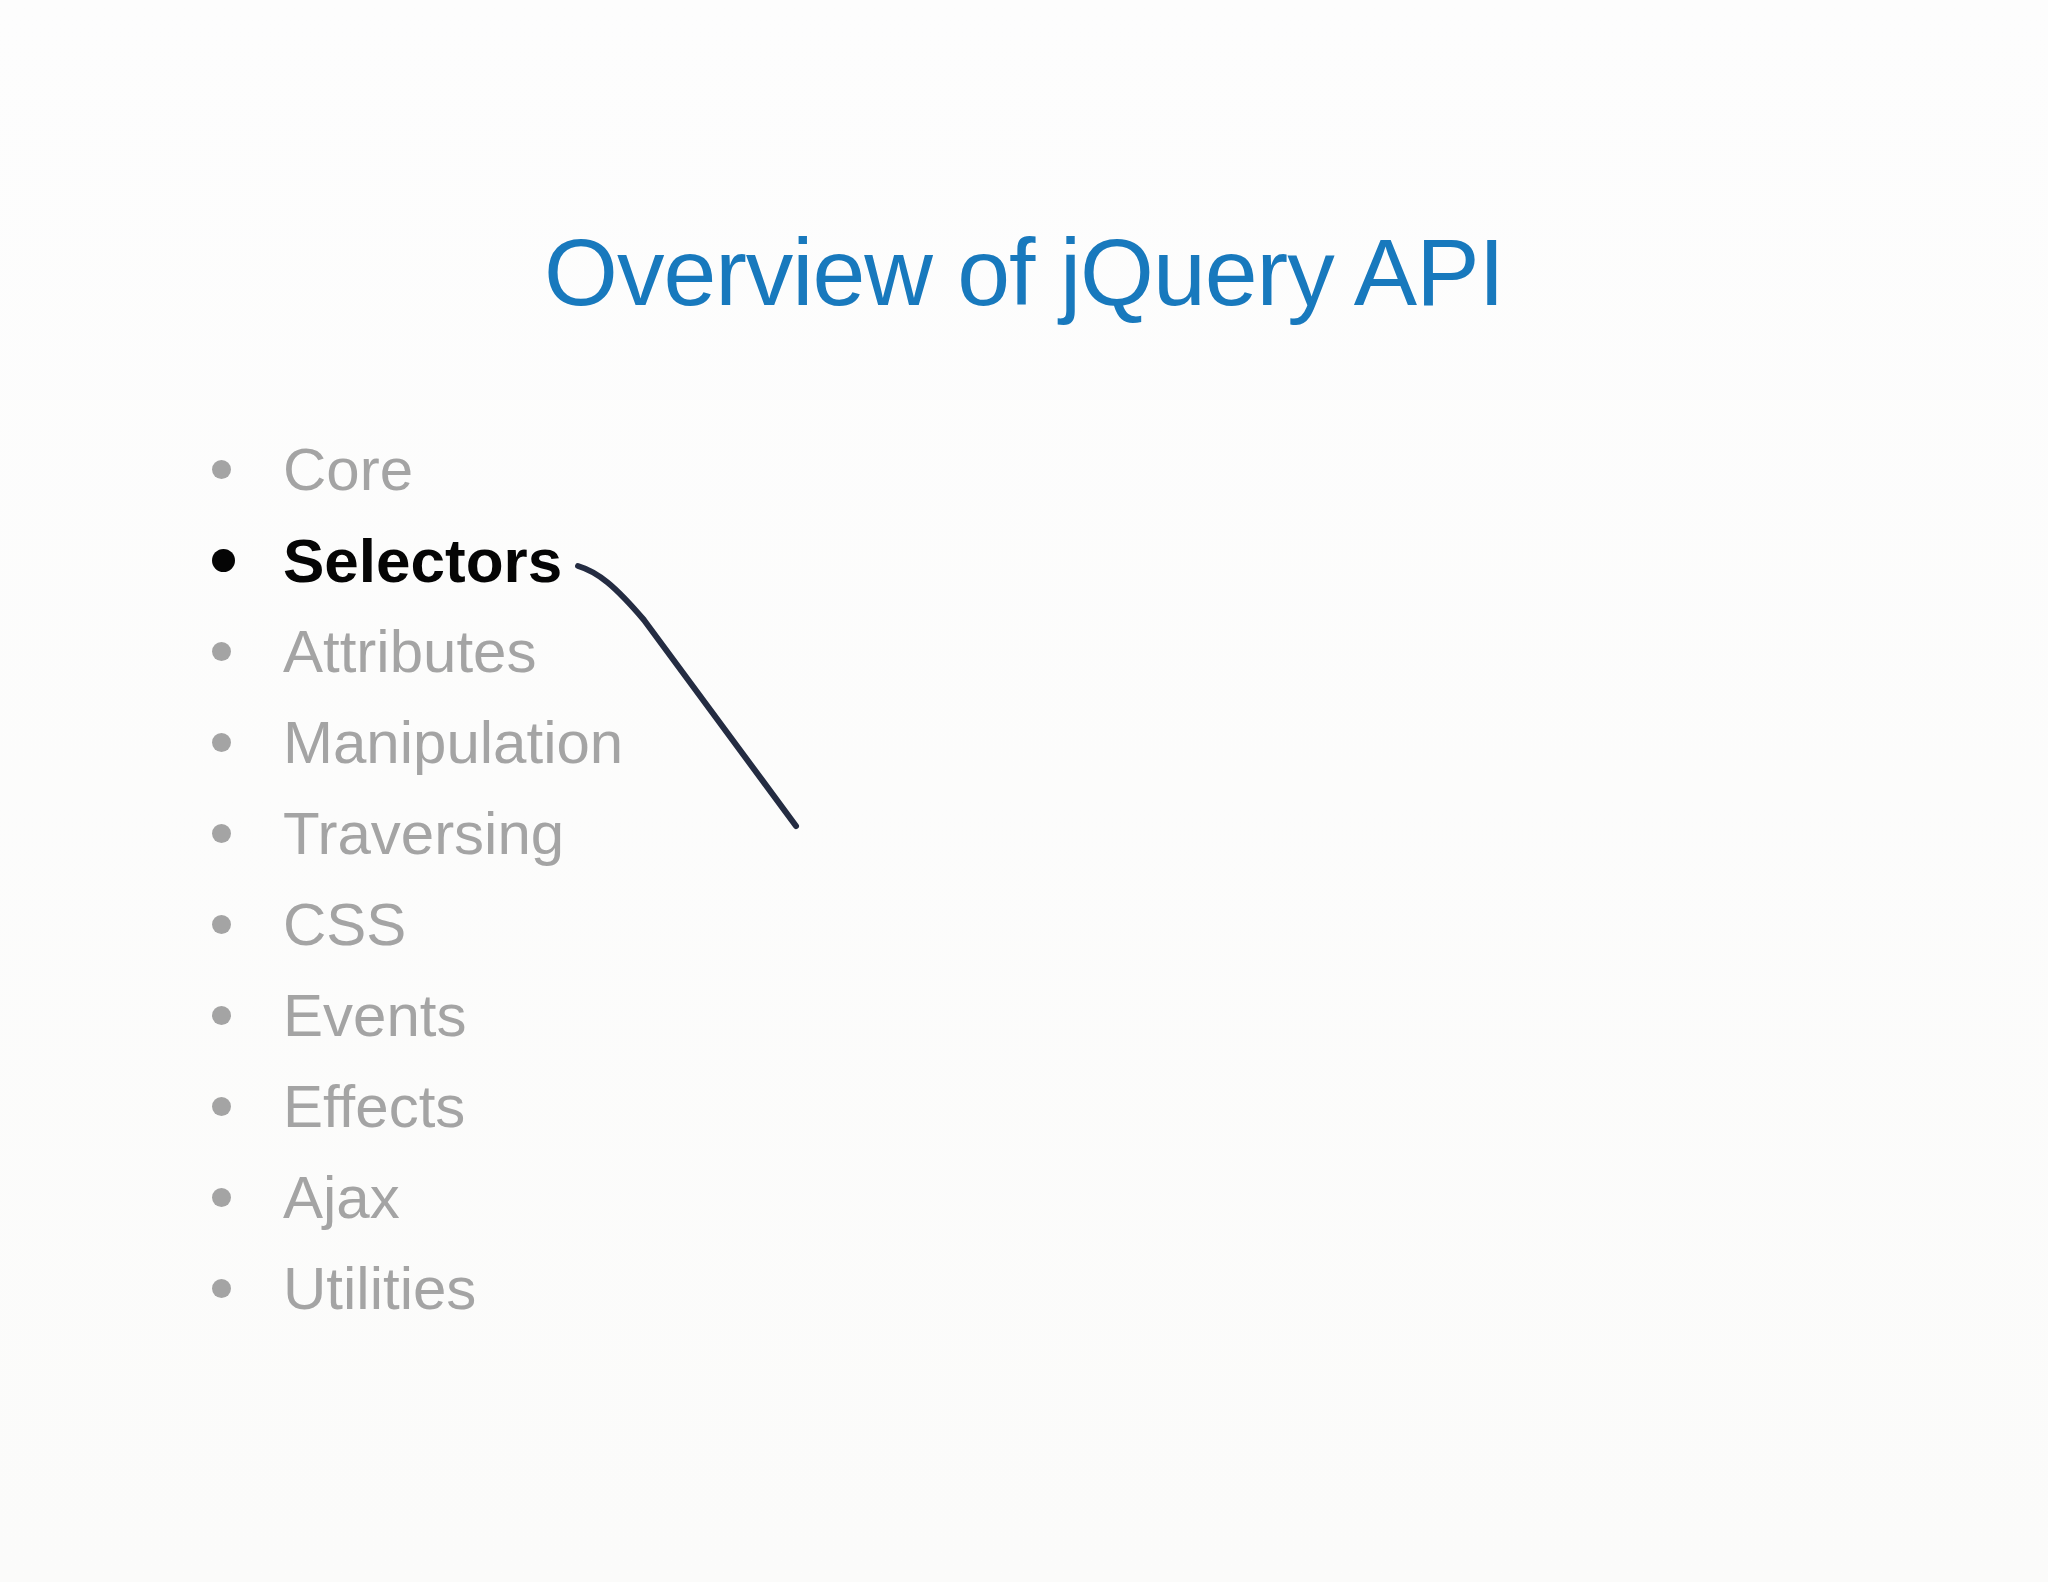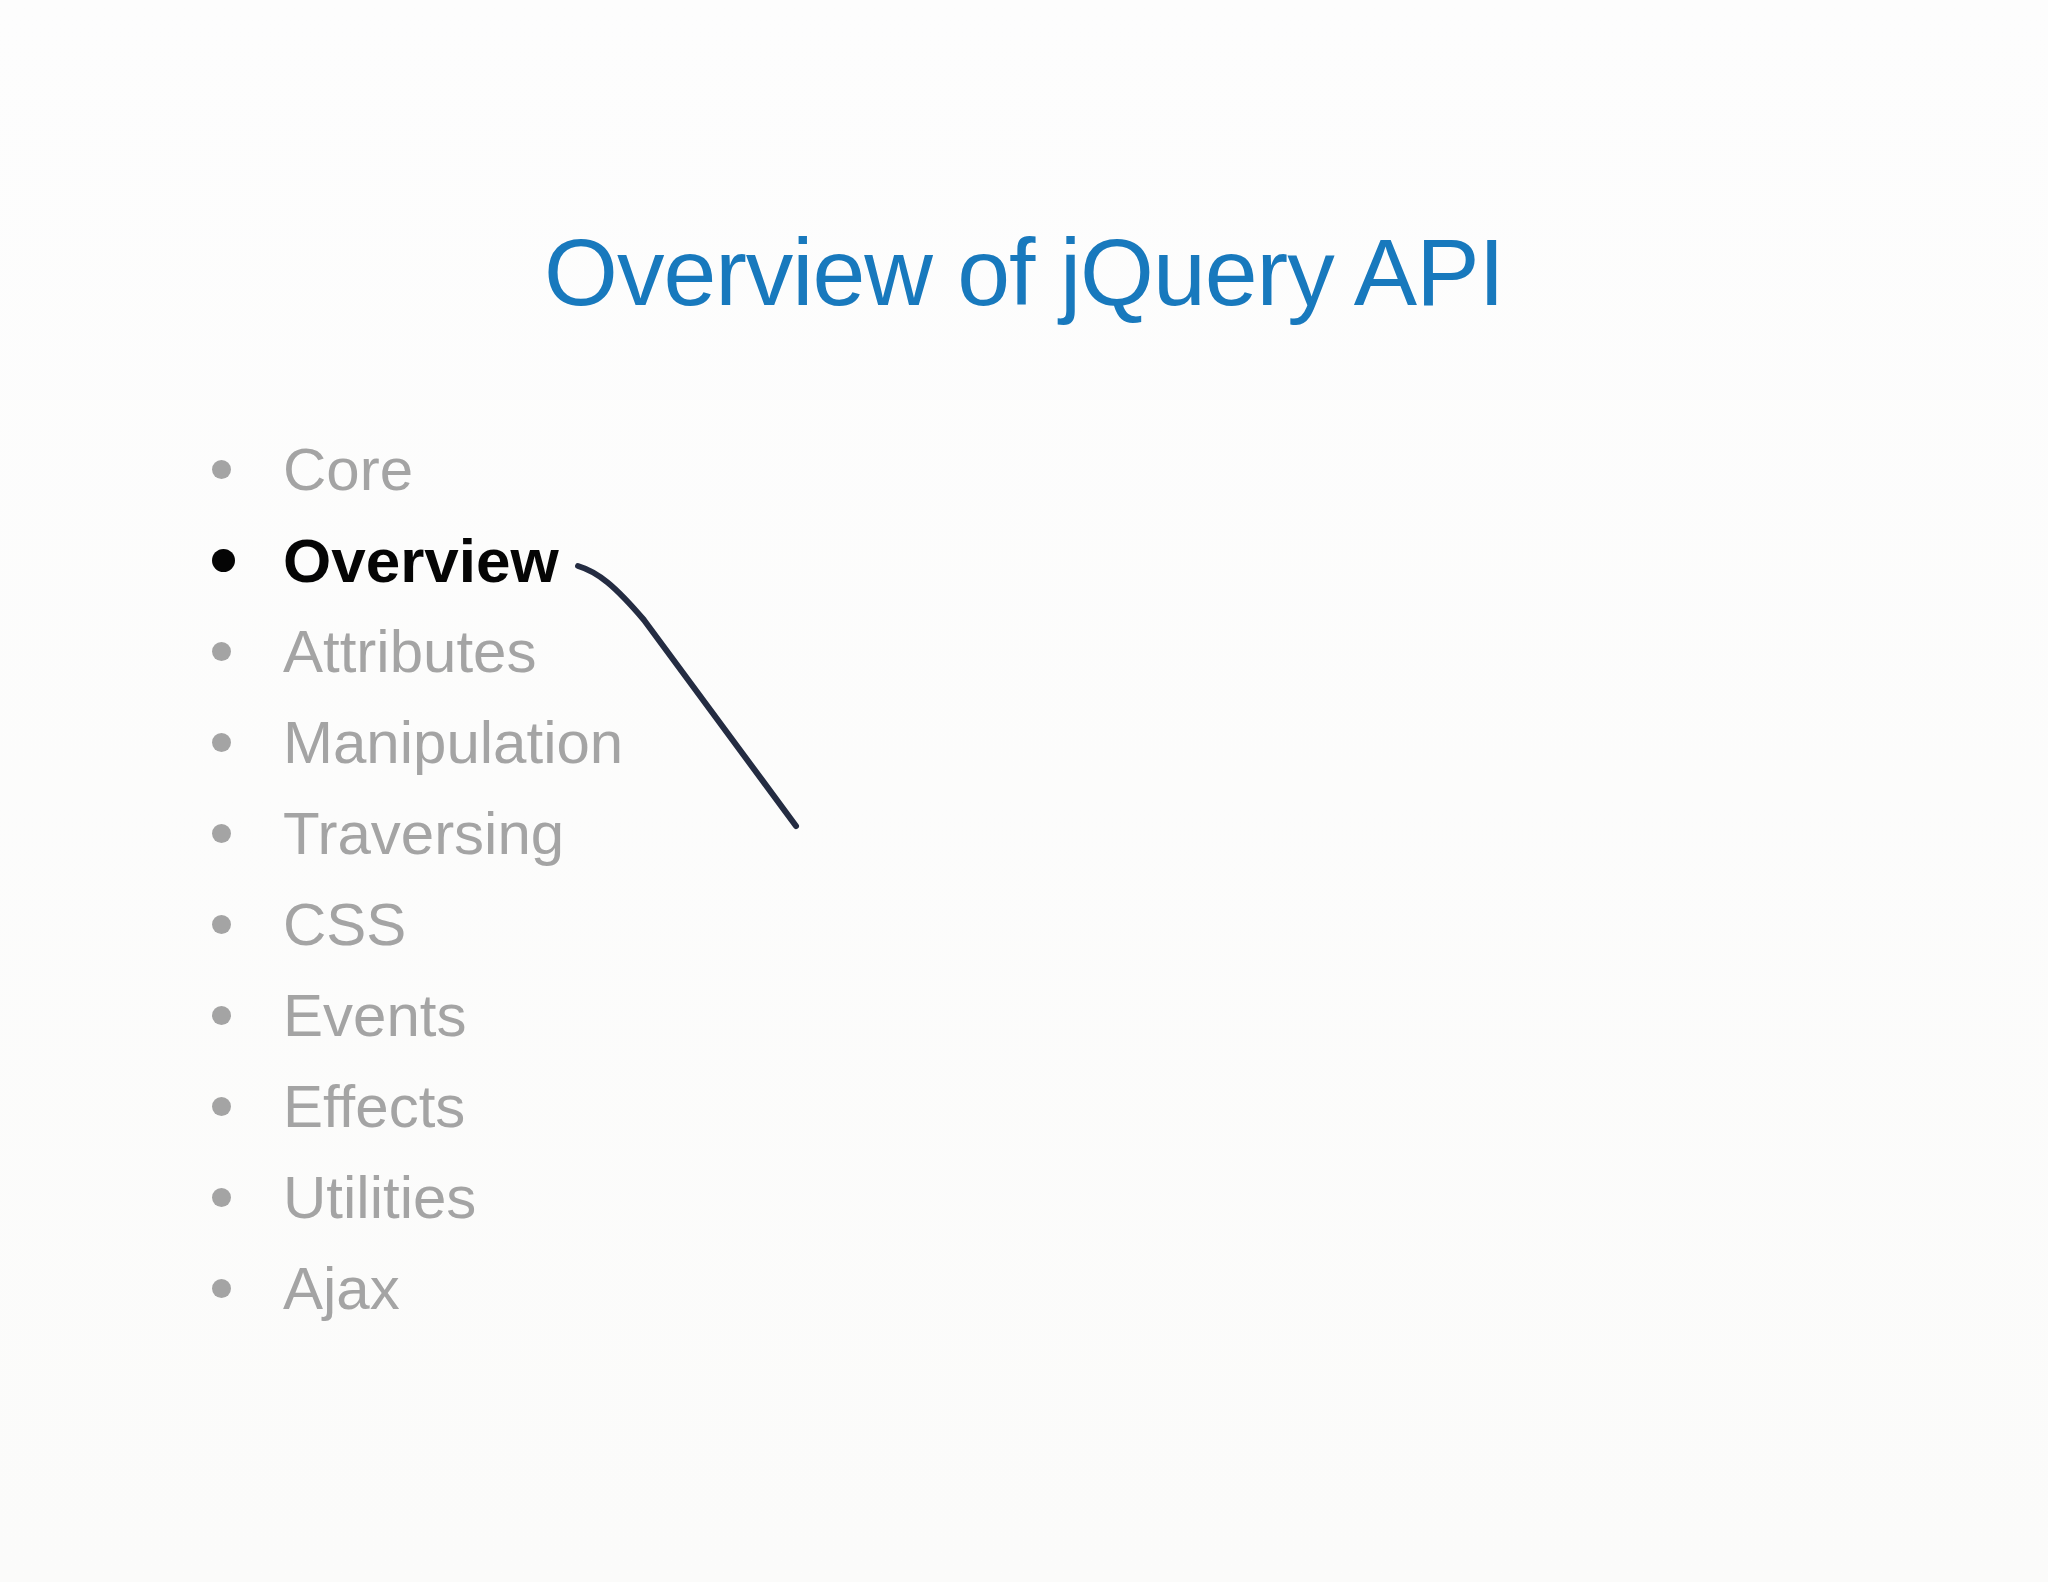--- a/index.html
+++ b/index.html
@@ -95,21 +95,21 @@
 
   <h1 class="slide-title">Overview of jQuery API</h1>
 
   <ul class="bullet-list">
     <li>
       <span class="dot"></span>
       <span>Core</span>
     </li>
     <li class="active">
       <span class="dot"></span>
-      <span>Overview</span>
+      <span>Selectors</span>
     </li>
     <li>
       <span class="dot"></span>
       <span>Attributes</span>
     </li>
     <li>
       <span class="dot"></span>
       <span>Manipulation</span>
     </li>
     <li>
@@ -123,25 +123,25 @@
     <li>
       <span class="dot"></span>
       <span>Events</span>
     </li>
     <li>
       <span class="dot"></span>
       <span>Effects</span>
     </li>
     <li>
       <span class="dot"></span>
-      <span>Utilities</span>
+      <span>Ajax</span>
     </li>
     <li>
       <span class="dot"></span>
-      <span>Ajax</span>
+      <span>Utilities</span>
     </li>
   </ul>
 
   <svg class="connector" viewBox="0 0 2048 1582" xmlns="http://www.w3.org/2000/svg">
     <path d="M 578 566 C 598 572 615 586 644 620 L 796 826" fill="none" stroke="#242c42" stroke-width="6" stroke-linecap="round"></path>
   </svg>
 
 
 </div>
 

